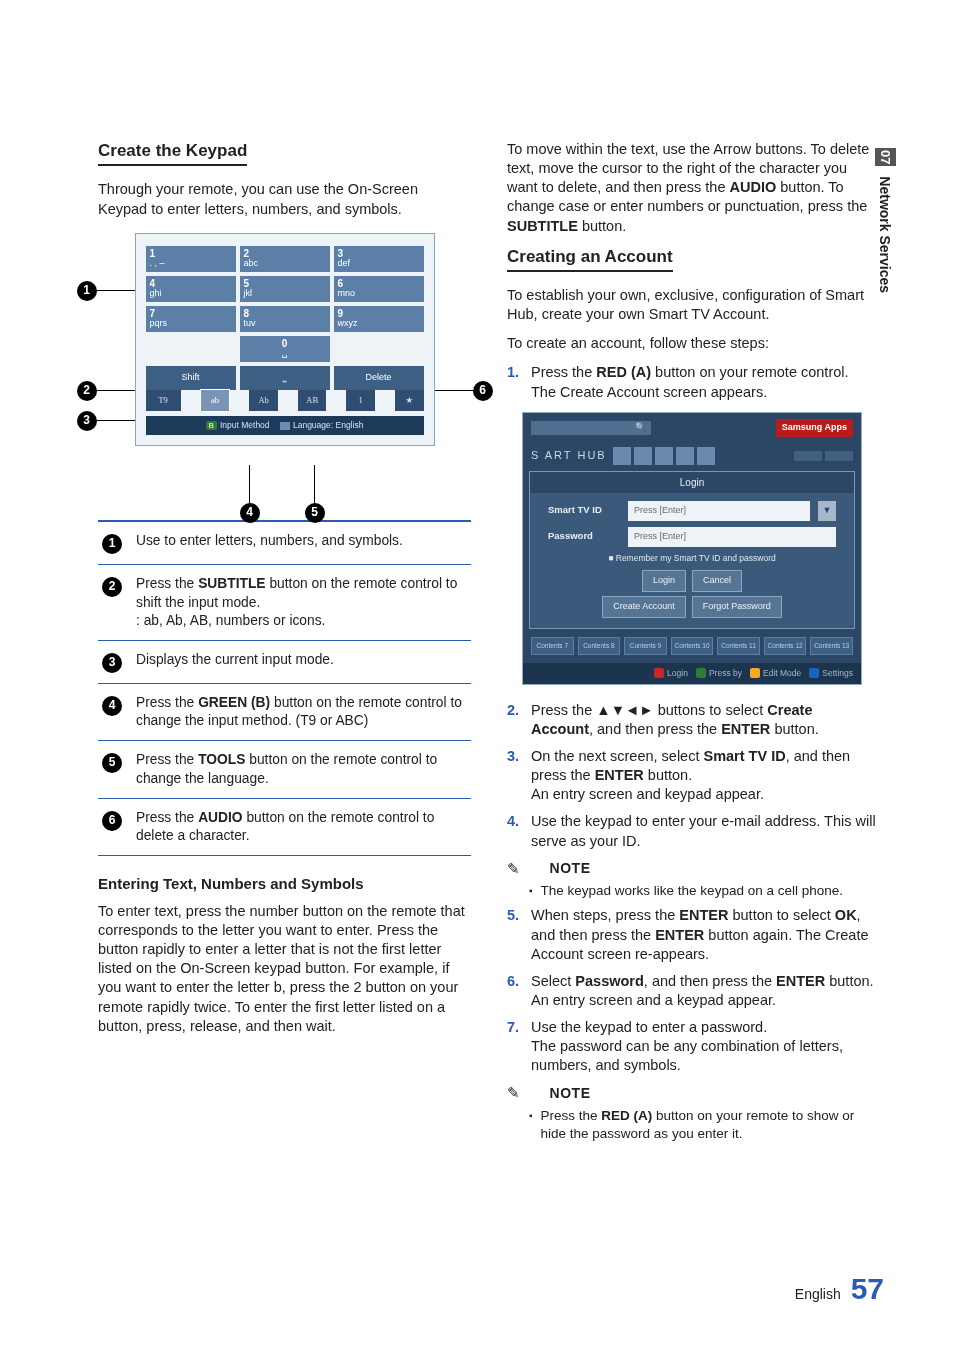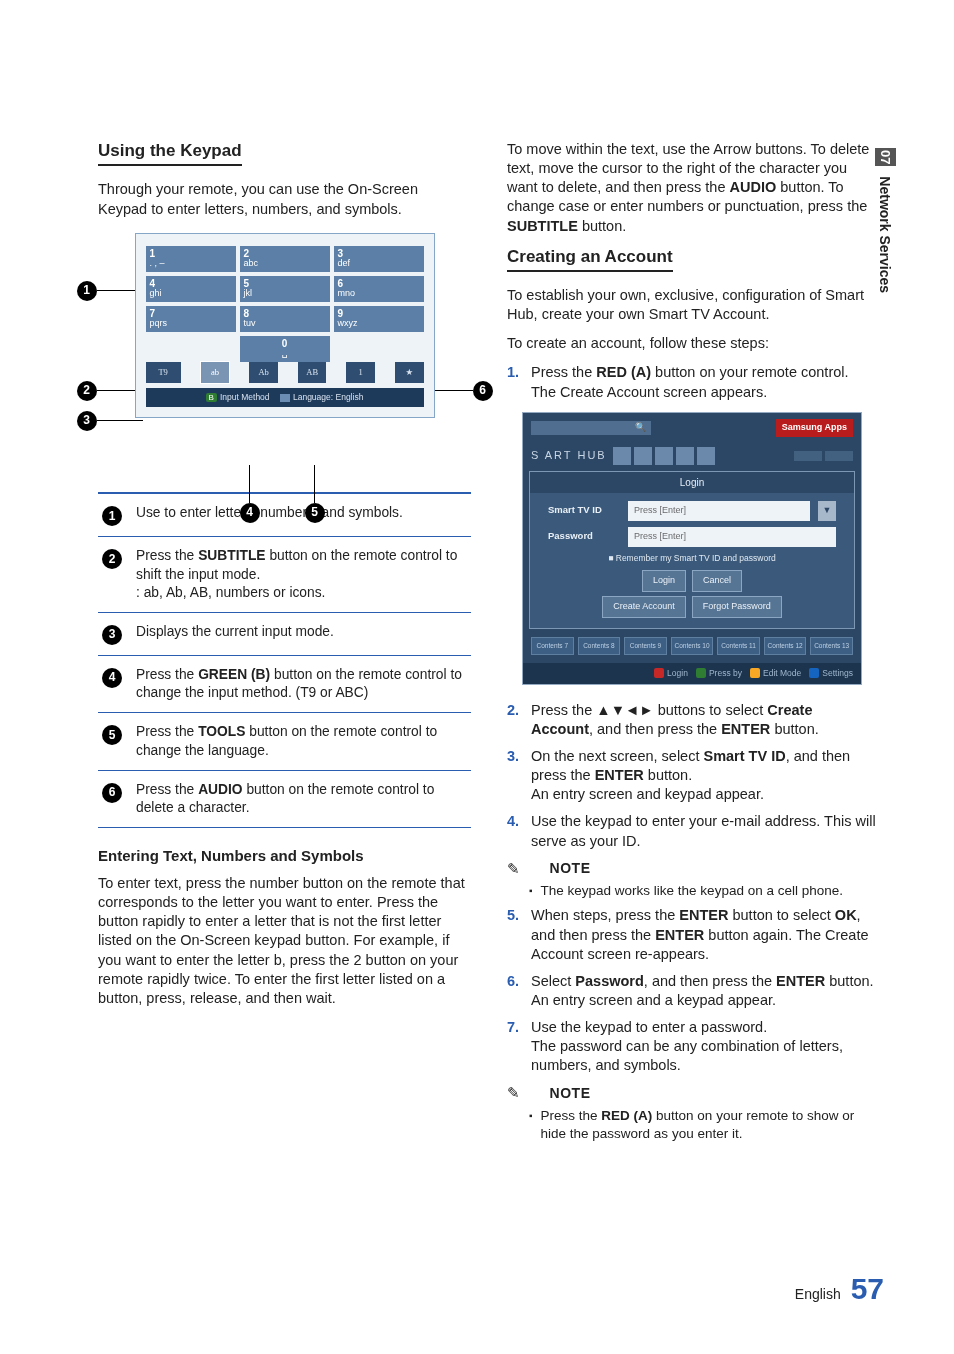--- a/index.html
+++ b/index.html
@@ -93,21 +93,21 @@
 <div class="page">
 
   <div class="side-tab">
     <span class="chapnum">07</span>
     <span>Network Services</span>
   </div>
 
   <div class="cols">
 
     <div class="col col-left">
-      <div class="h2wrap"><span class="h2">Using the Keypad</span></div>
+      <div class="h2wrap"><span class="h2">Create the Keypad</span></div>
       <p>Through your remote, you can use the On-Screen Keypad to enter letters, numbers, and symbols.</p>
 
       <div class="kp-fig">
 
         <div class="callout left" style="left:-58px; top:48px;">
             <span class="lbl">1</span>
             <span class="line" style="width:46px;"></span>
           </div>
         <div class="callout left" style="left:-58px; top:148px;">
             <span class="lbl">2</span>
@@ -160,20 +160,25 @@
             <div class="kp-key">
                 <span class="num">9</span>
                 <span>wxyz</span>
               </div>
             <div></div>
             <div class="kp-key kp-zero">
                 <span class="num">0</span>
                 <span>␣</span>
               </div>
             <div></div>
+          </div>
+          <div class="kp-row-func">
+            <div class="kp-func">Shift</div>
+            <div class="kp-func">⎵</div>
+            <div class="kp-func">Delete</div>
           </div>
           <div class="kp-row-mode">
             <div class="kp-mode t9">T9</div>
             <div class="kp-mode sel">ab</div>
             <div class="kp-mode">Ab</div>
             <div class="kp-mode">AB</div>
             <div class="kp-mode">1</div>
             <div class="kp-mode">★</div>
           </div>
           <div class="kp-footer">

